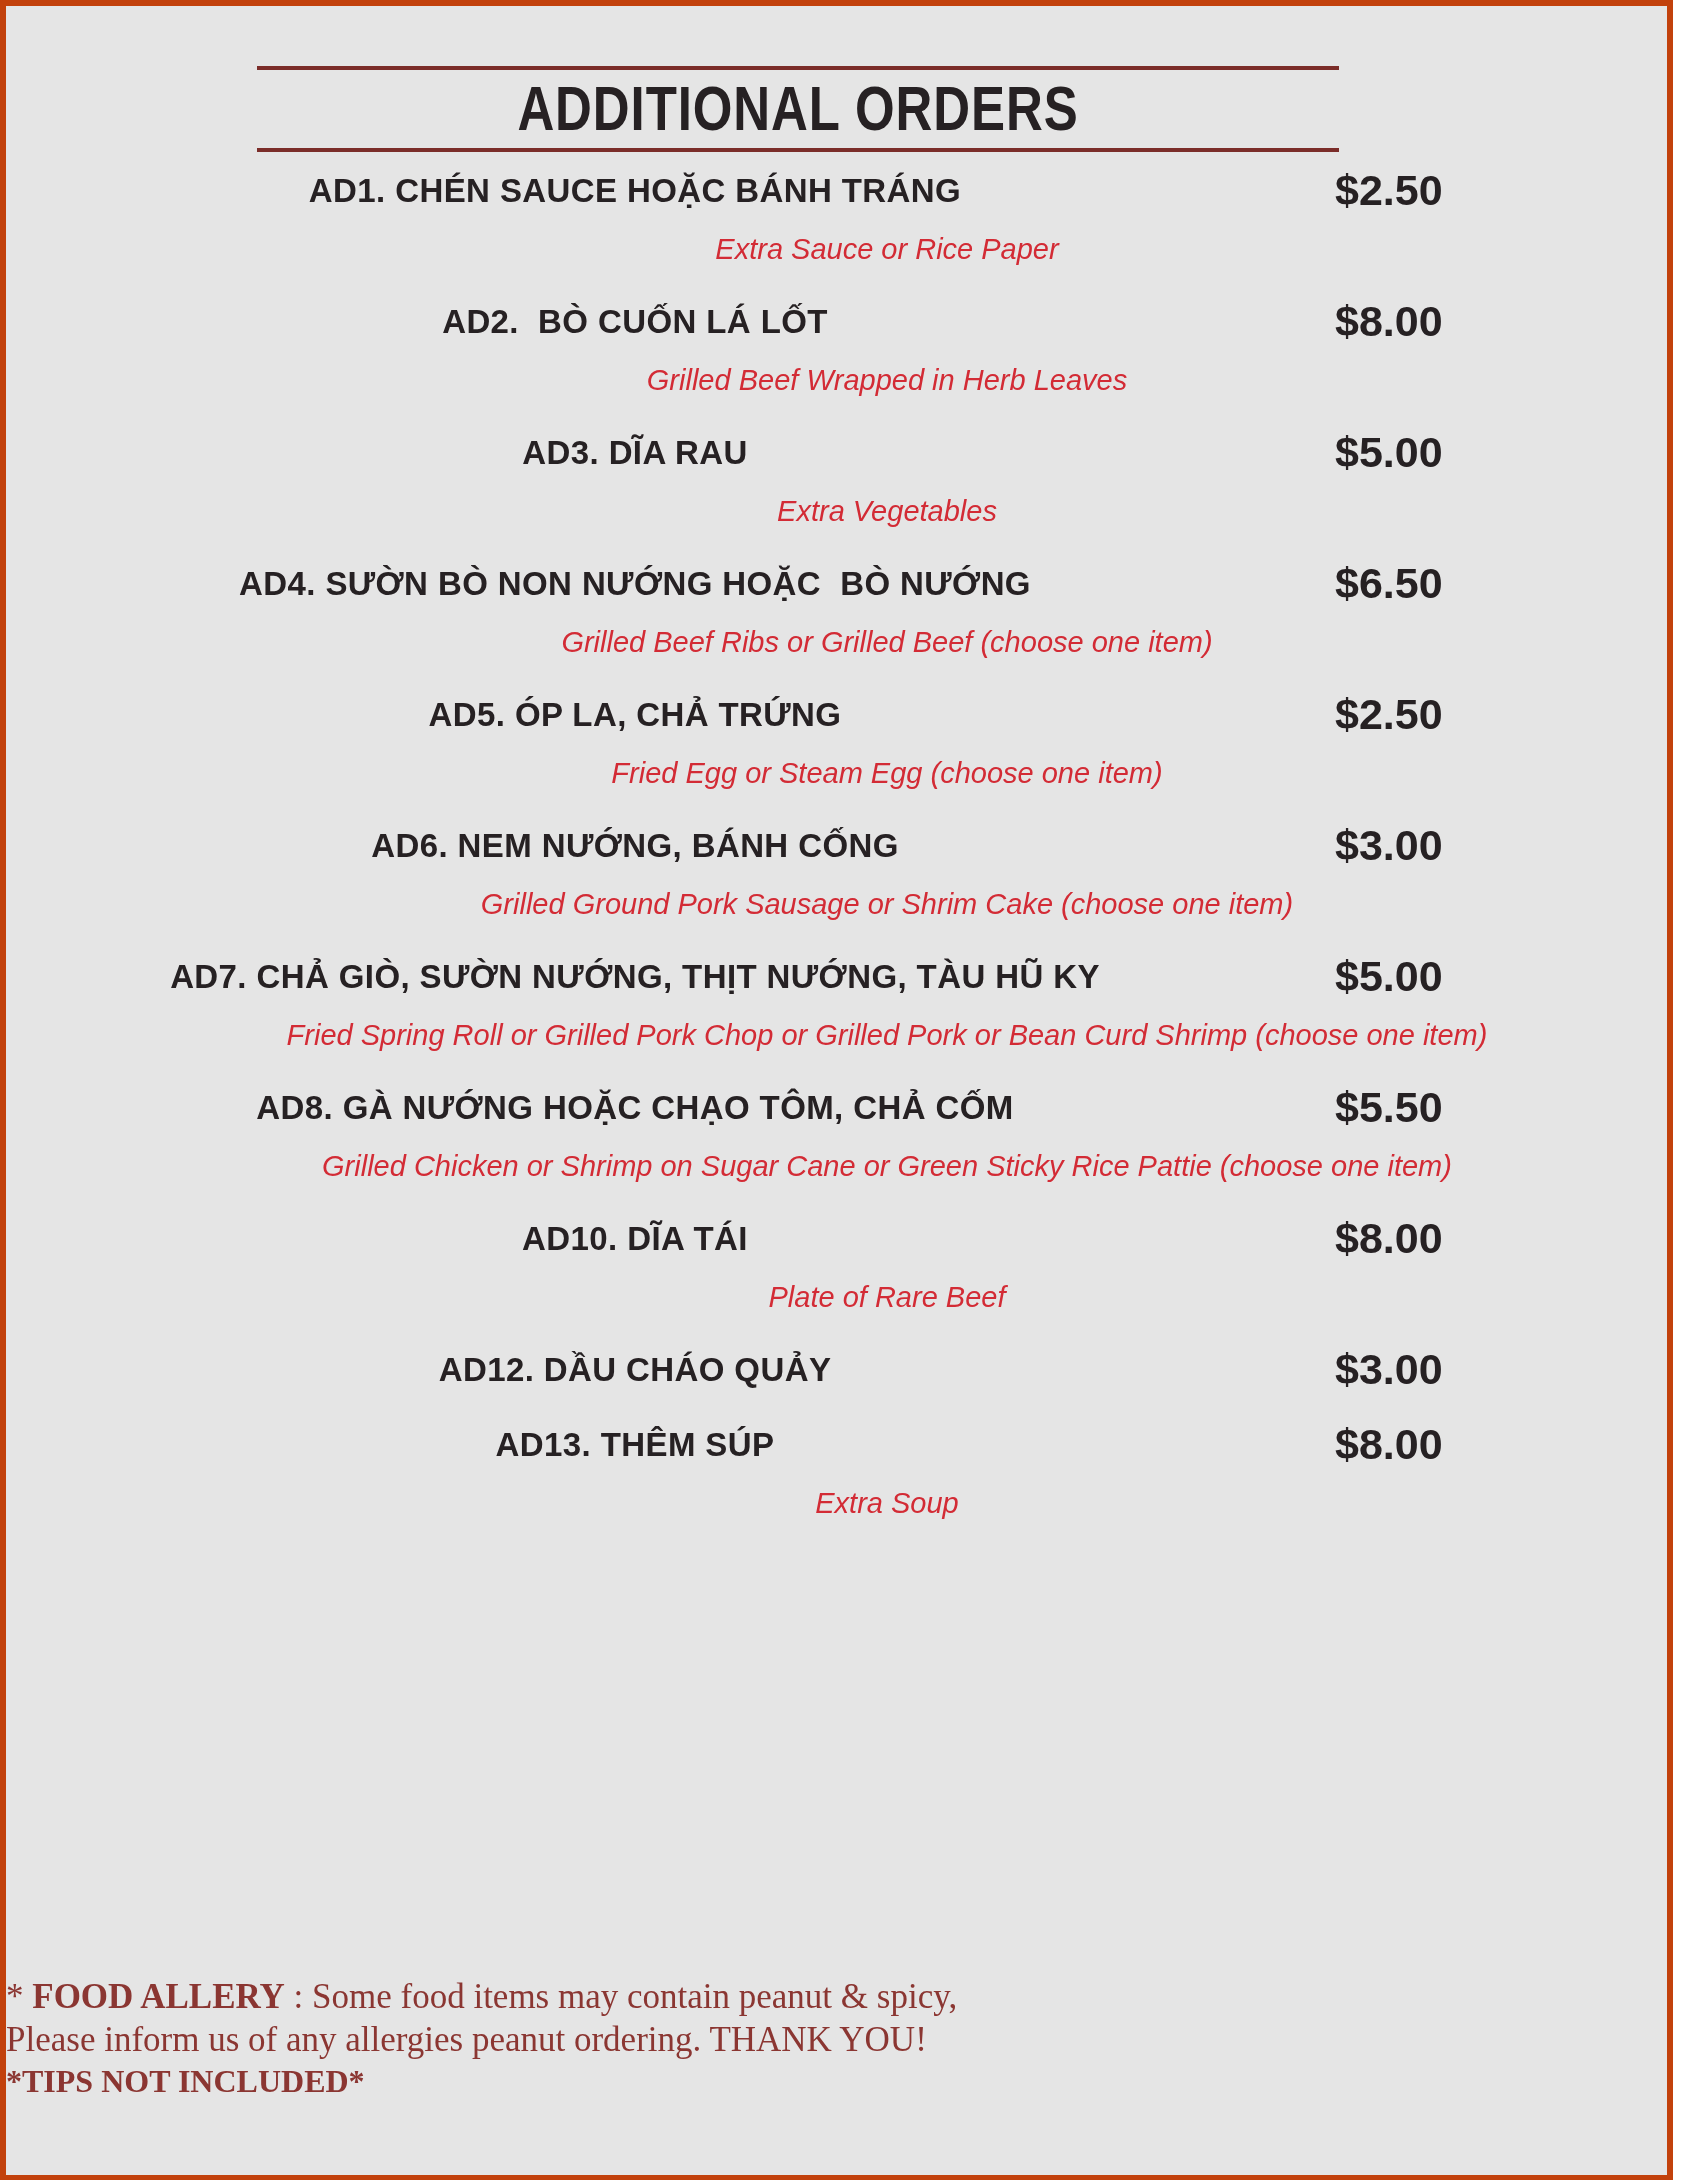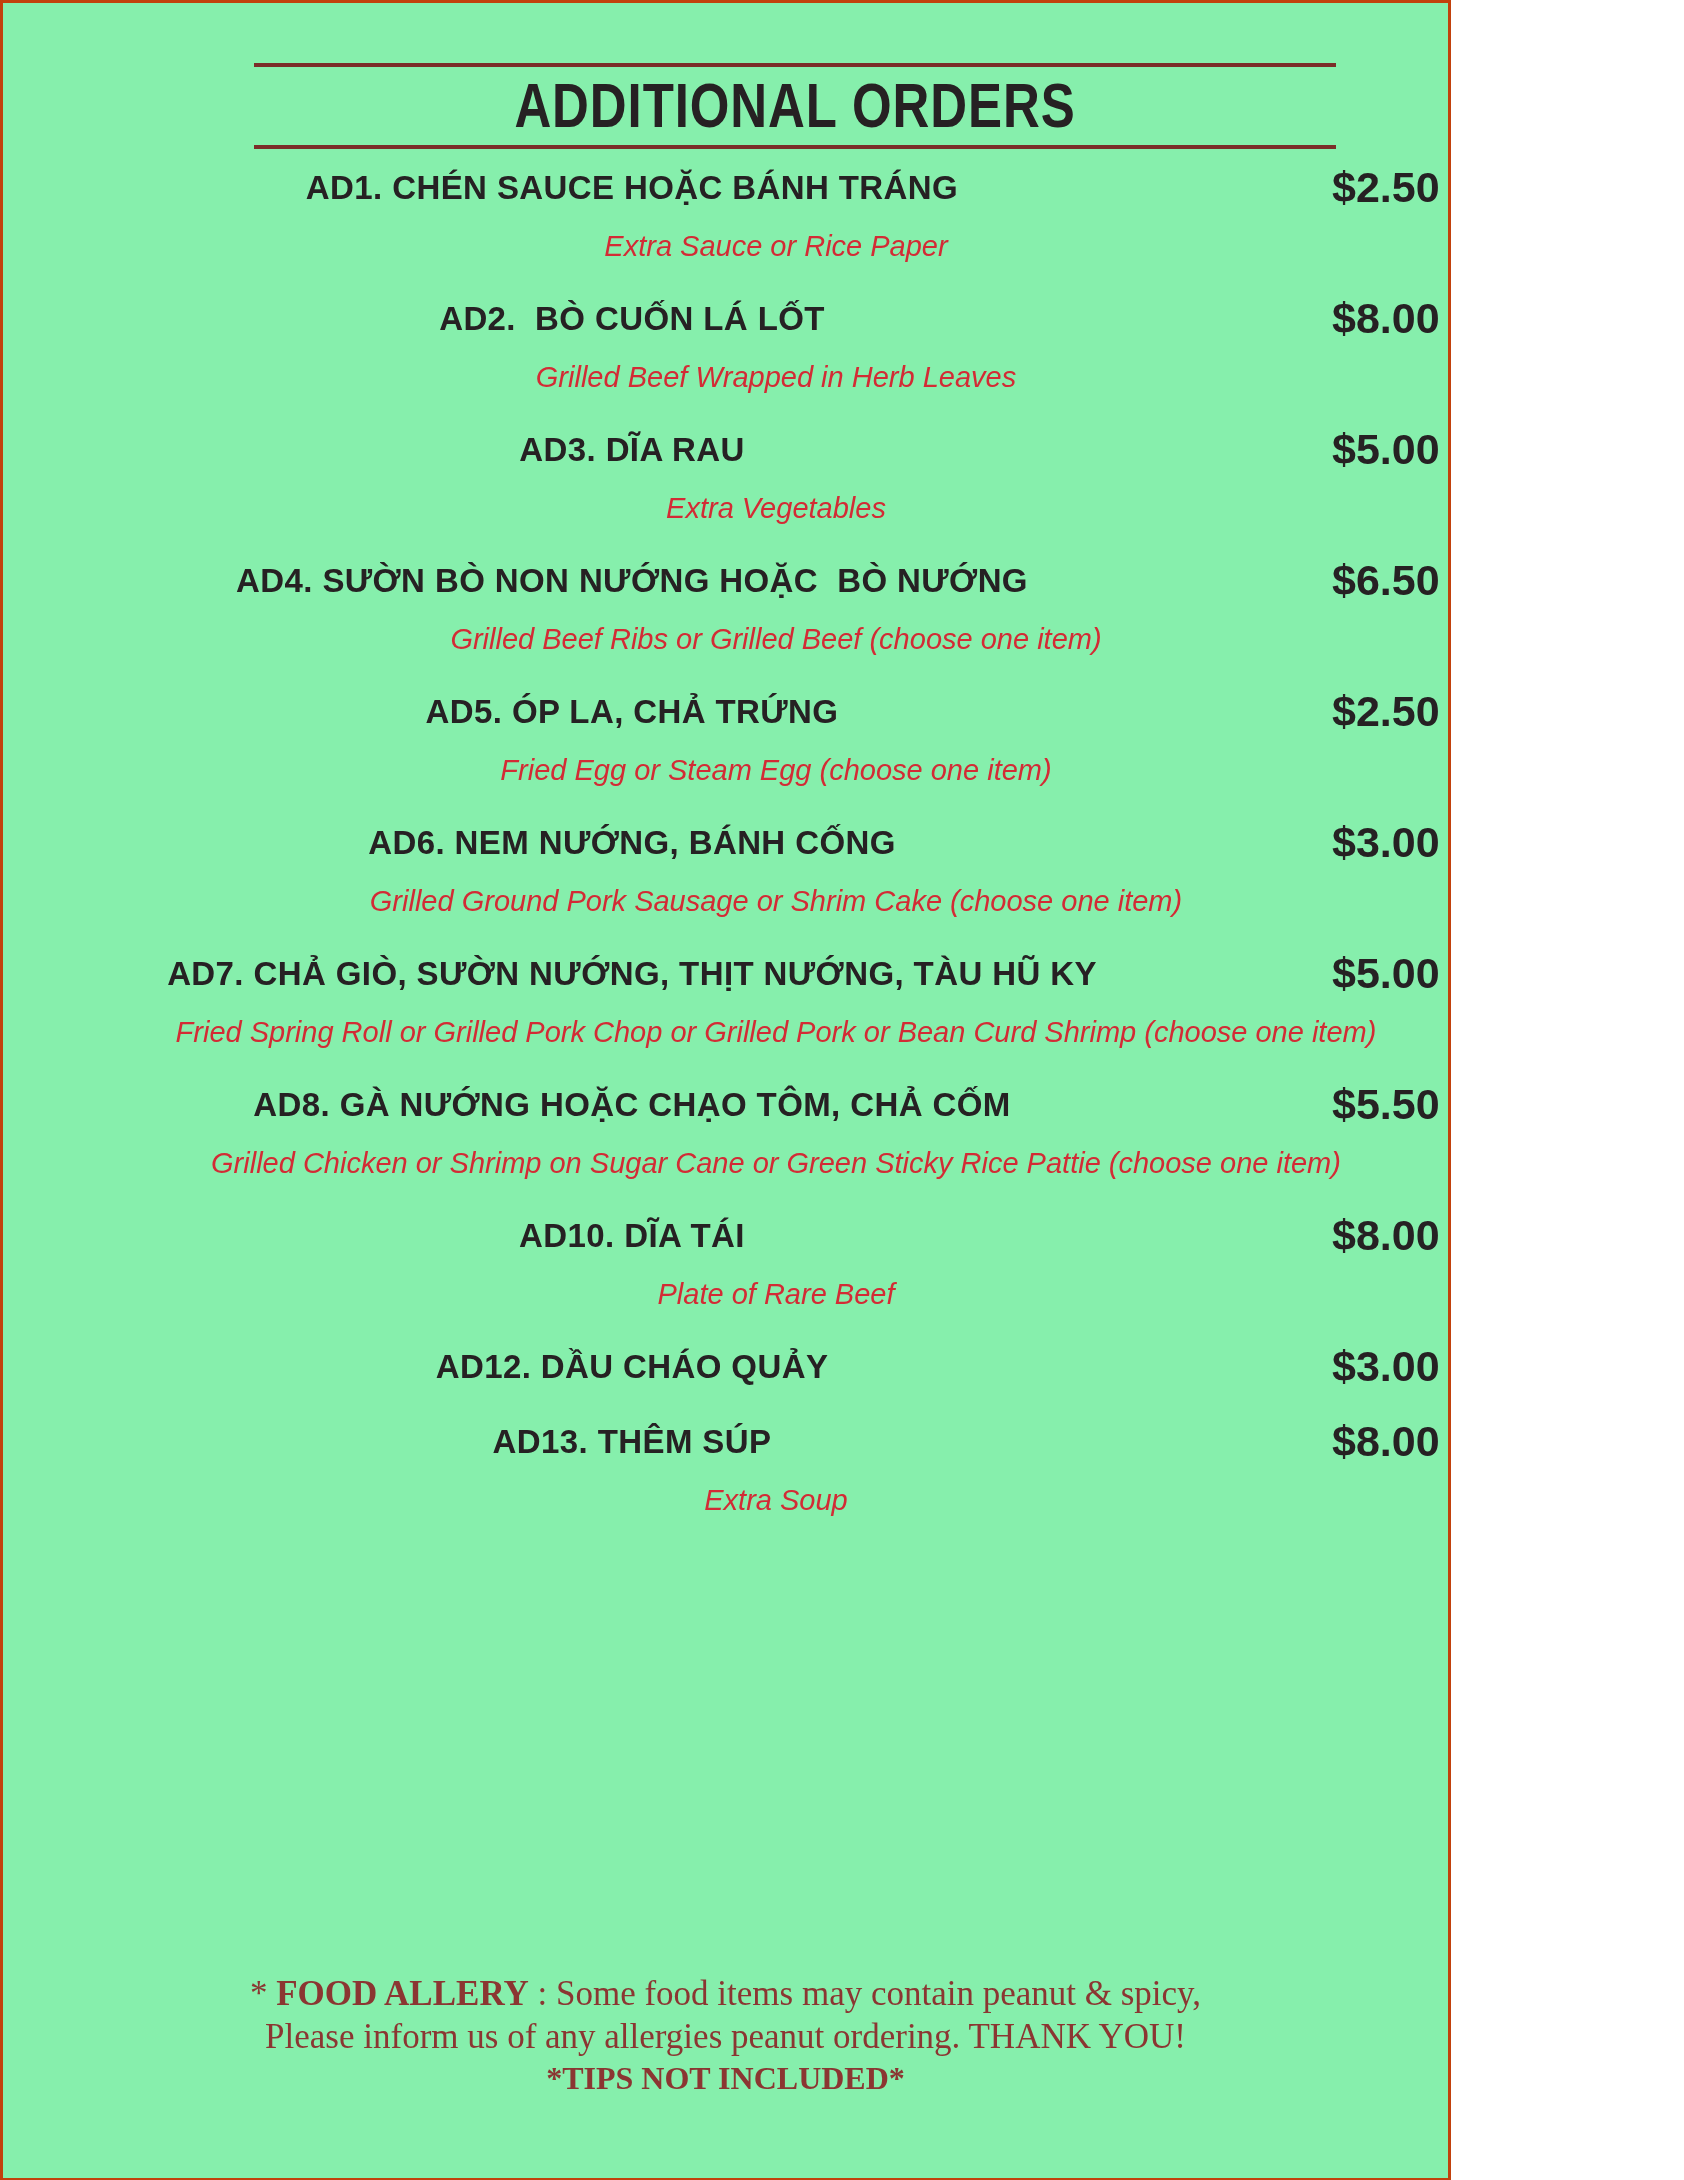--- a/index.html
+++ b/index.html
@@ -4,25 +4,25 @@
 <style>
   html, body {
     margin: 0;
     padding: 0;
     width: 1685px;
     height: 2181px;
     font-family: "Liberation Sans", sans-serif;
   }
   .page {
     position: relative;
-    width: 1451px;
+    width: 1673px;
     height: 2181px;
     box-sizing: border-box;
-    background: #86efac;
-    border: 3px solid #c2410c;
+    background: #e5e5e5;
+    border: 6px solid #c2410c;
     overflow: hidden;
   }
   
   .header {
     margin: 60px 0 0 251px;
     width: 1082px;
     border-top: 4.3px solid #7b2d29;
     border-bottom: 4.3px solid #7b2d29;
   }
   .page-title {
@@ -71,21 +71,20 @@
     line-height: 34px;
     margin-top: 22px;
     white-space: pre-wrap;
   }
   
   .footer {
     position: absolute;
     left: 0;
     right: 0;
     top: 1969px;
-    text-align: center;
     font-family: "Liberation Serif", serif;
     color: #8b3632;
   }
   .footer-line1, .footer-line2 {
     font-size: 35px;
     line-height: 43px;
   }
   .footer-line1 .allergy-bold {
     font-weight: bold;
   }

